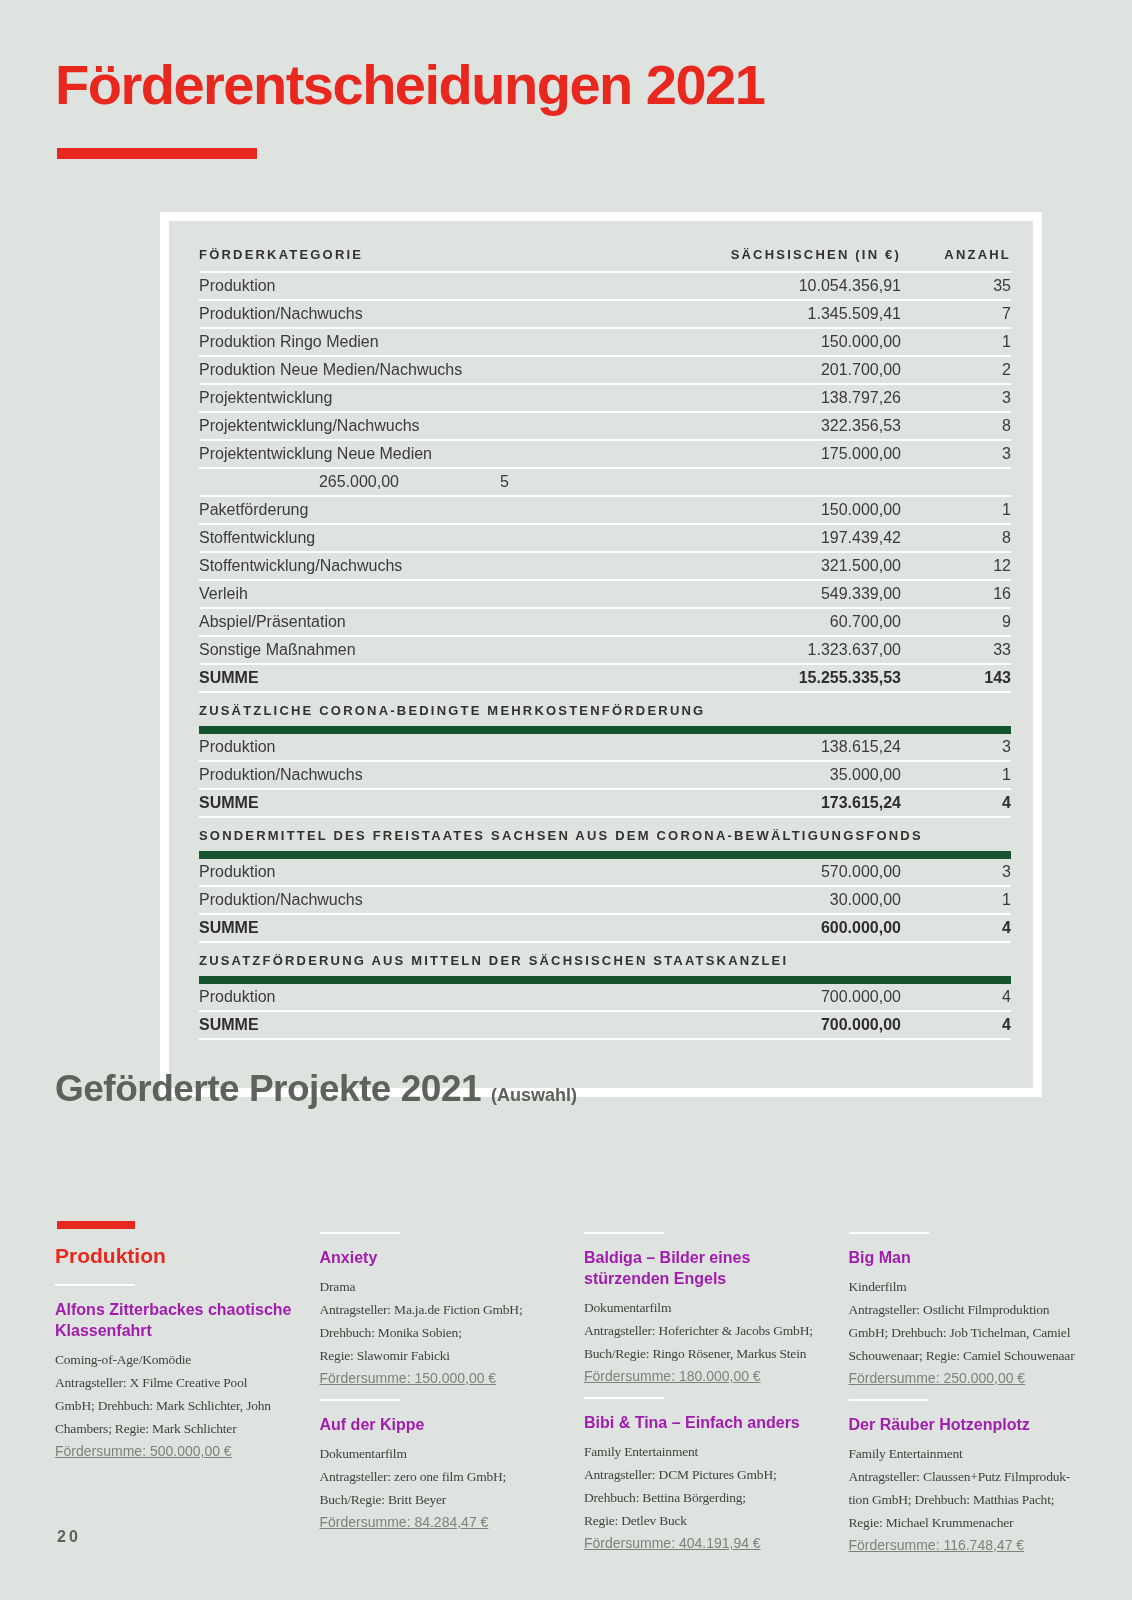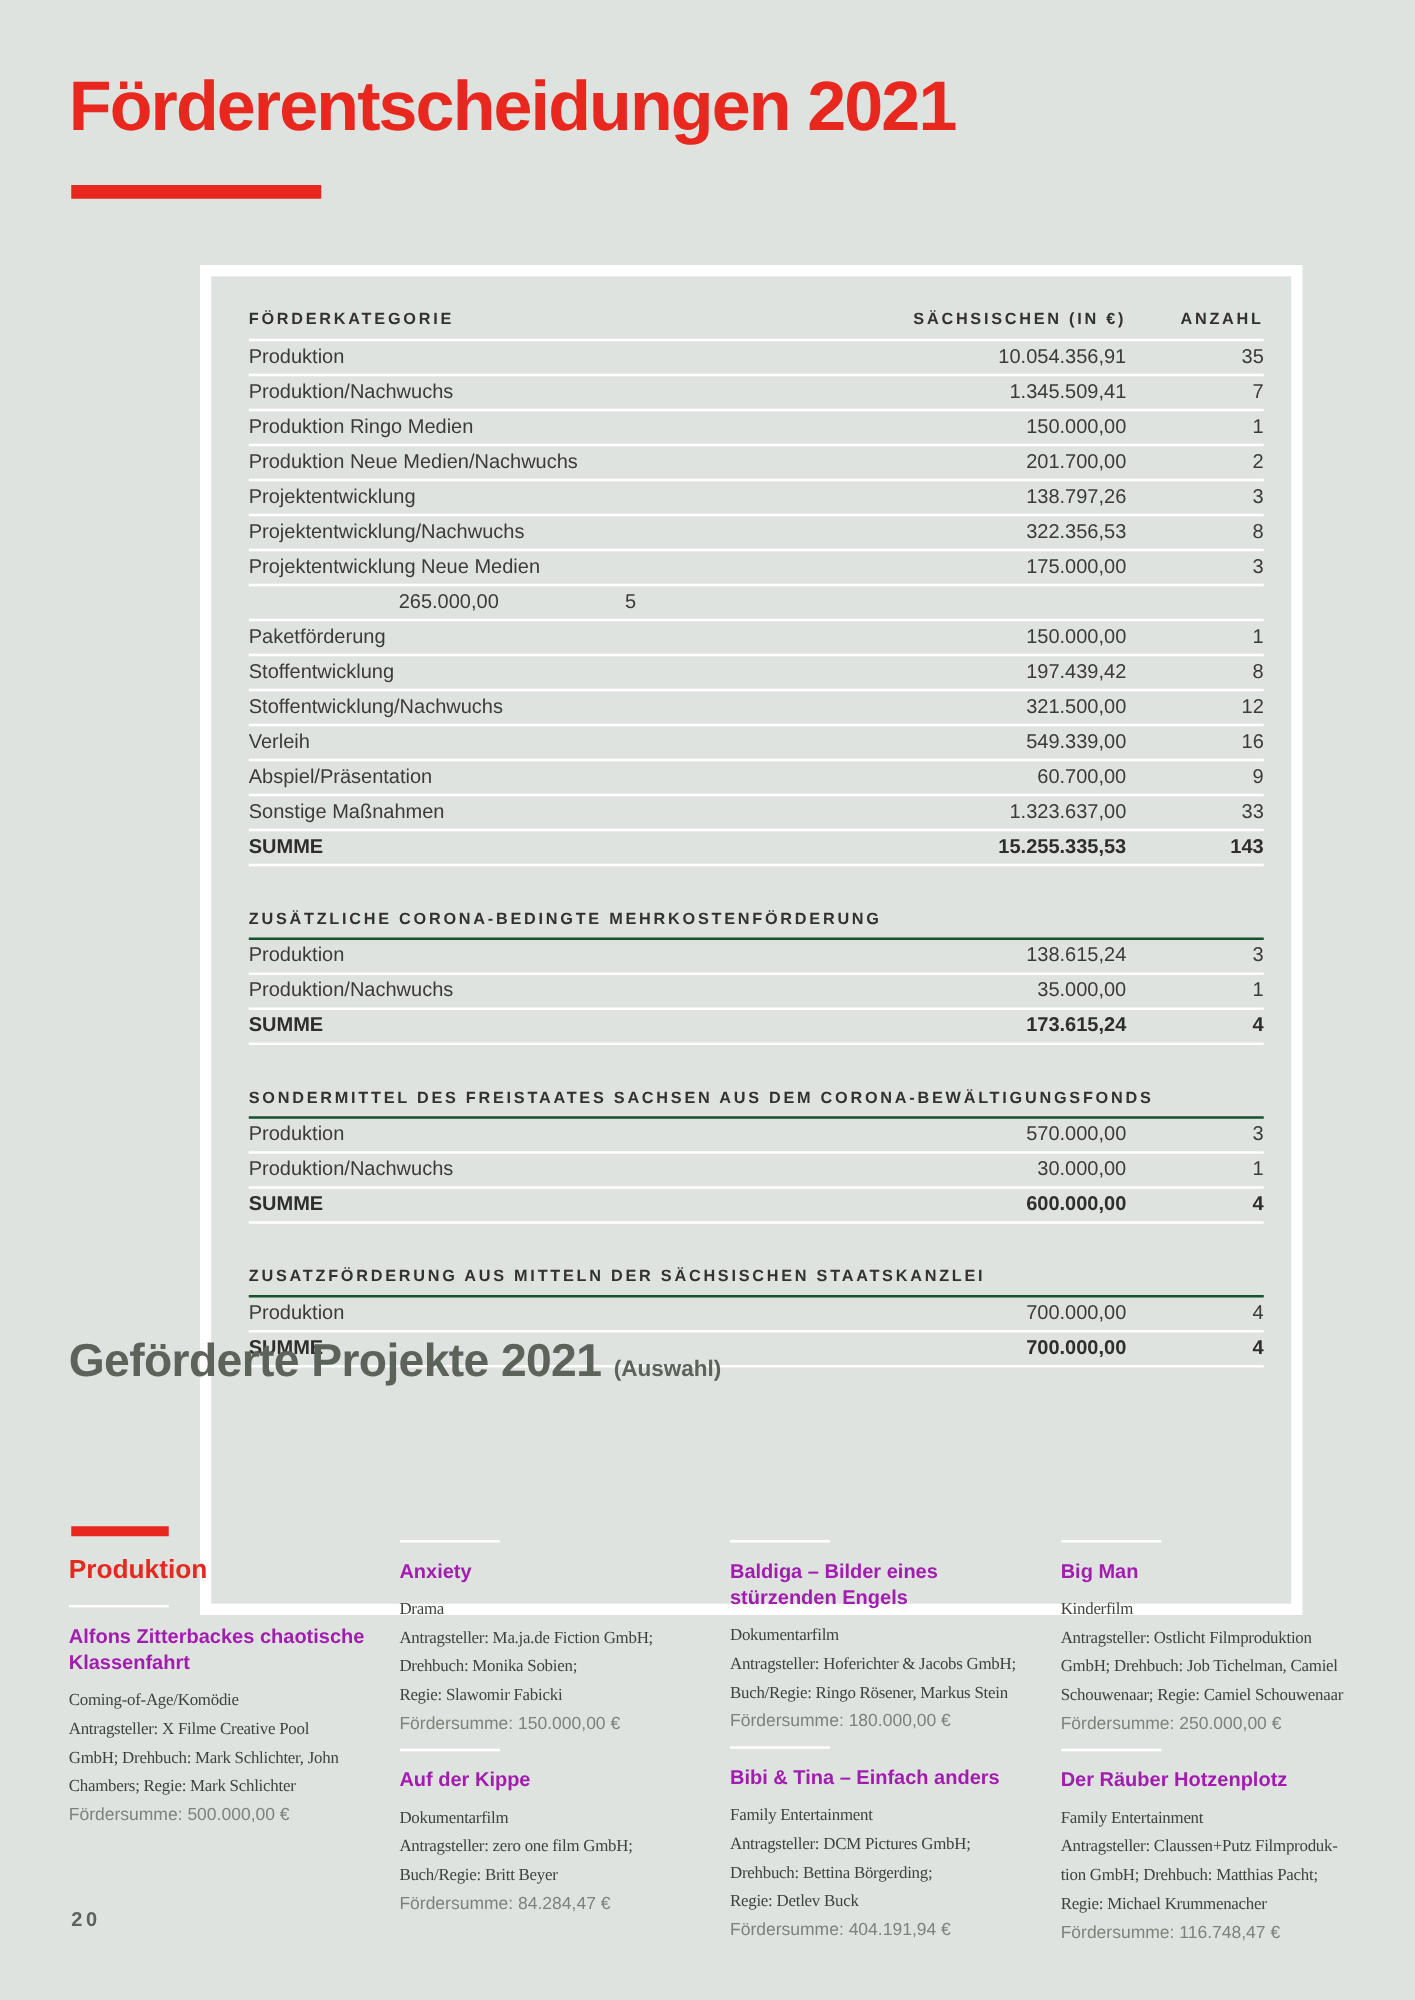--- a/index.html
+++ b/index.html
@@ -16,38 +16,38 @@
     font-size:56px;font-weight:bold;letter-spacing:-1.5px;
     color:#e8281e;
   }
   .title-rule{
     position:absolute;left:57px;top:148px;
     width:200px;height:11px;background:#e8281e;
   }
   
   .table-box{
     position:absolute;left:160px;top:212px;
-    width:882px;height:1080px;box-sizing:border-box;
+    width:882px;height:885px;box-sizing:border-box;
     border:9px solid #ffffff;
     padding:26px 22px 28px 30px;
     overflow:hidden;
   }
   .t-row{display:flex;align-items:baseline;border-bottom:2px solid #ffffff;padding:4px 0;}
   .t-cat{flex:1;font-size:16px;color:#3b3b39;}
   .t-sum{width:200px;text-align:right;font-size:16px;color:#3b3b39;}
   .t-cnt{width:110px;text-align:right;font-size:16px;color:#3b3b39;}
   .t-head .t-cat,.t-head .t-sum,.t-head .t-cnt{
     font-size:13px;font-weight:bold;letter-spacing:2.2px;color:#32322f;
   }
   .t-head{padding:0 0 9px 0;}
   .t-total .t-cat,.t-total .t-sum,.t-total .t-cnt{font-weight:bold;color:#2e2e2c;}
   .t-section-title{
     font-size:13px;font-weight:bold;letter-spacing:2.2px;color:#32322f;
-    border-bottom:2px solid #14532d;
-    padding:6px 0 8px 0;margin-top:28px;
+    border-bottom:8px solid #14532d;
+    padding:6px 0 8px 0;margin-top:4px;
   }
   
   .projects-title{
     position:absolute;left:55px;top:1068px;margin:0;
     font-size:37px;font-weight:bold;letter-spacing:-0.5px;
     color:#5c635a;
   }
   .projects-subtitle{font-size:18px;font-weight:bold;letter-spacing:0;margin-left:10px;}
   .projects-rule{
     position:absolute;left:57px;top:1221px;
@@ -67,21 +67,21 @@
   .proj-title{
     font-size:16px;font-weight:bold;color:#a21caf;
     line-height:21px;margin:0 0 7px 0;white-space:nowrap;
   }
   .proj-genre,.proj-credit{
     font-family:"Liberation Serif",serif;
     font-size:13.5px;letter-spacing:-0.2px;color:#3d443c;
     line-height:23px;white-space:nowrap;
   }
   .proj-funding{
-    font-size:14px;color:#7b837a;line-height:23px;white-space:nowrap;
+    font-size:14px;color:#7b837a;line-height:23px;white-space:nowrap;text-decoration:underline;
   }
   
   .page-number{
     position:absolute;left:57px;top:1528px;
     font-size:16px;font-weight:bold;letter-spacing:3px;color:#5c635a;
   }
 </style>
 </head>
 <body>
 

